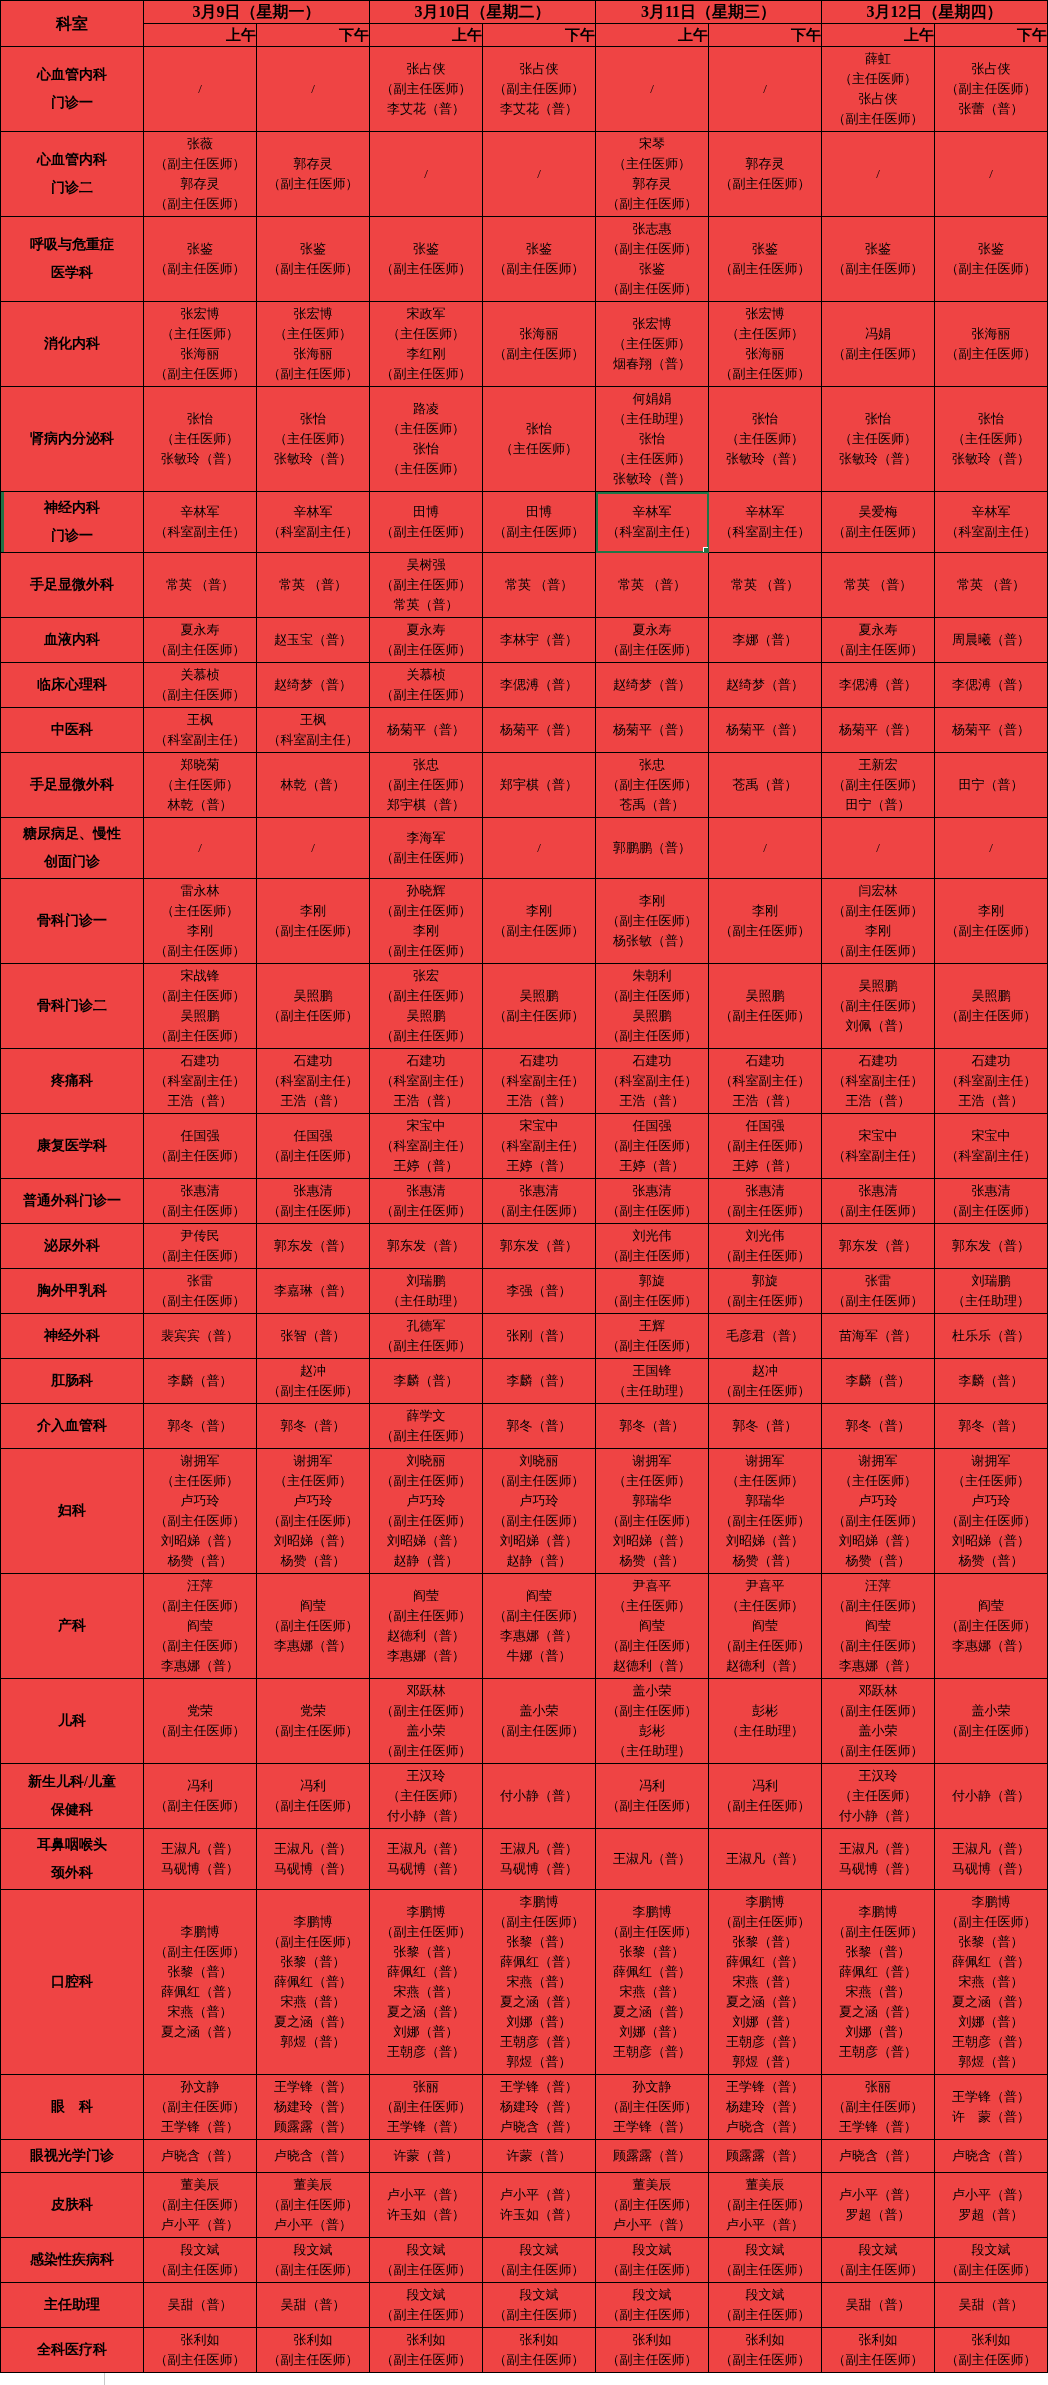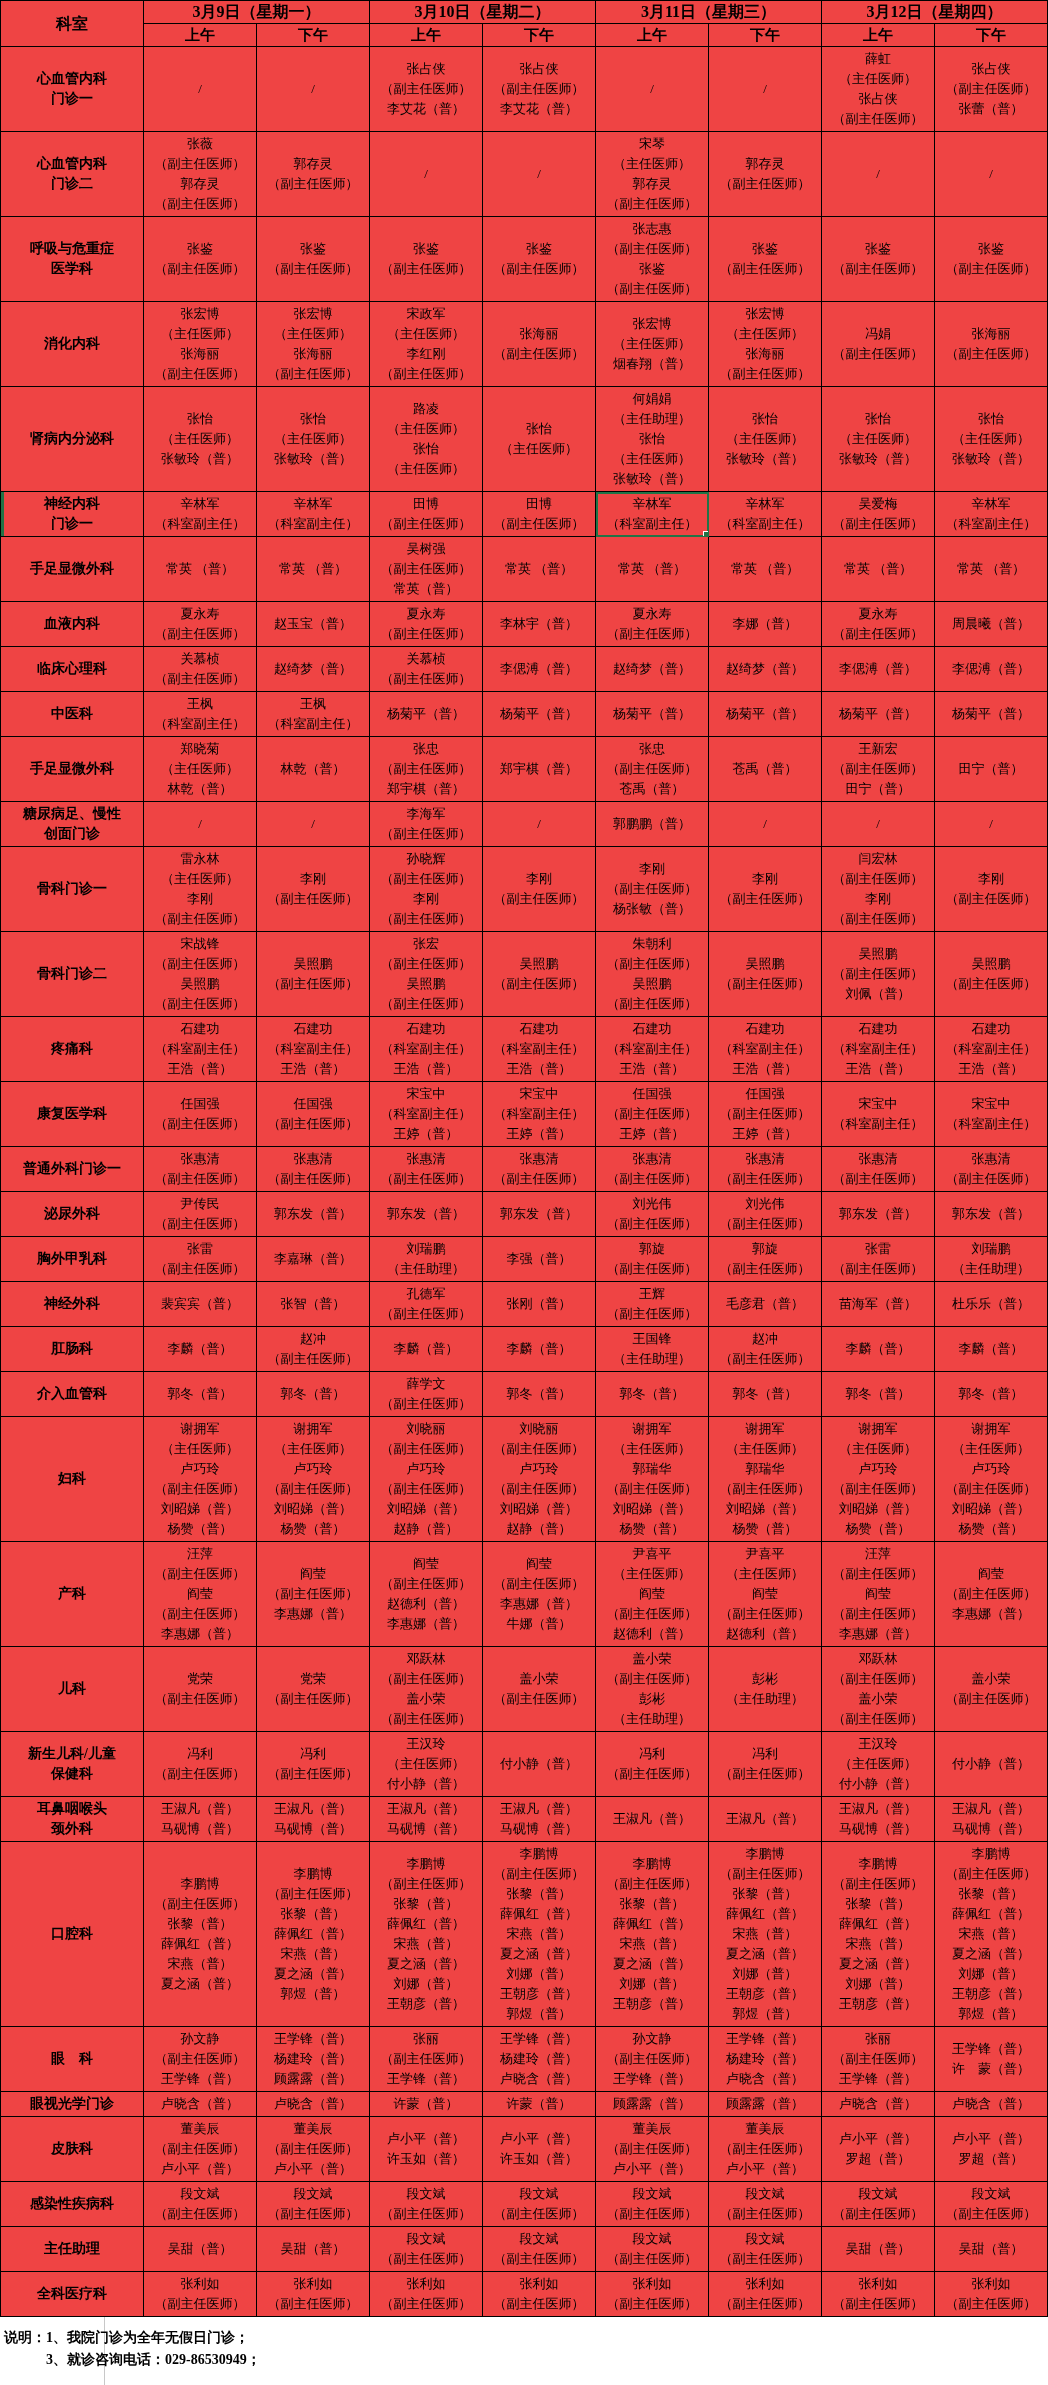--- a/index.html
+++ b/index.html
@@ -2,22 +2,22 @@
 <html><head>
 <meta charset="utf-8">
 <style>
   html,body{margin:0;padding:0;background:#ffffff;}
   body{width:1048px;color:#000;font-family:"Liberation Serif","DejaVu Serif",serif;}
   .page{width:1048px;}
   table{border-collapse:collapse;table-layout:fixed;width:1048px;background:#ef4444;}
   col.c-dept{width:143px;}
   th,td{border:1px solid #000;text-align:center;vertical-align:middle;overflow:hidden;}
   thead th{font-weight:bold;font-size:16px;height:22px;line-height:22px;padding:0;}
-  thead th.period{font-size:15px;}
-  td.dept{font-weight:bold;font-size:14px;line-height:20px;padding:2px 1px;}
+  thead th.period{font-size:15px;text-align:right;}
+  td.dept{font-weight:bold;font-size:14px;line-height:28px;padding:2px 1px;}
   td.cell{font-size:13px;line-height:20px;padding:2px 1px;}
   td.cell.slash{font-size:13px;}
   td.selected{outline:2px solid #217346;outline-offset:-2px;position:relative;}
   td.selected::after{content:"";position:absolute;right:-1px;bottom:-1px;width:6px;height:6px;background:#217346;border:1px solid #fff;box-sizing:border-box;}
   td.active-row-dept{box-shadow:inset 3px 0 0 #217346;}
   .notes{position:relative;font-size:14px;line-height:22px;padding:10px 4px 16px 2px;min-height:110px;}
   .notes .vline{position:absolute;left:104px;top:0;bottom:0;width:1px;background:#c8c8c8;}
   .note-line{padding-left:44px;white-space:pre-wrap;position:relative;z-index:1;font-weight:bold;}
   .note-line.first{padding-left:2px;}
 </style>

